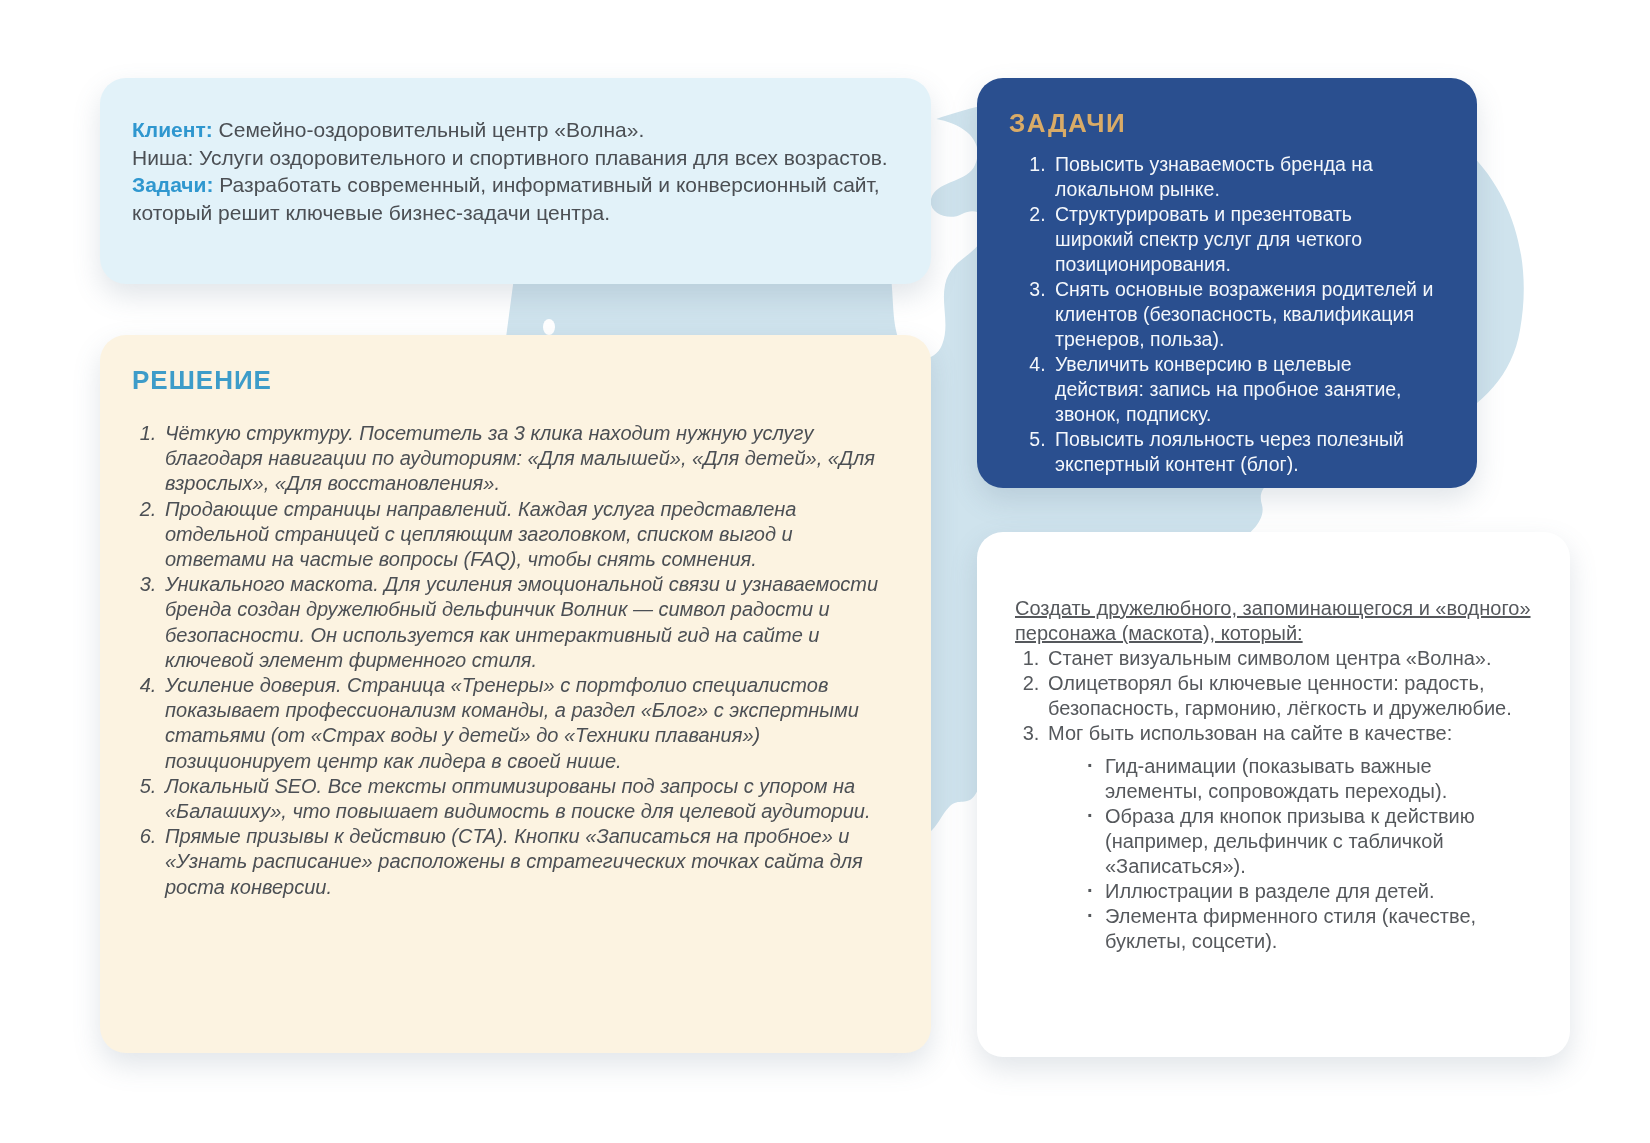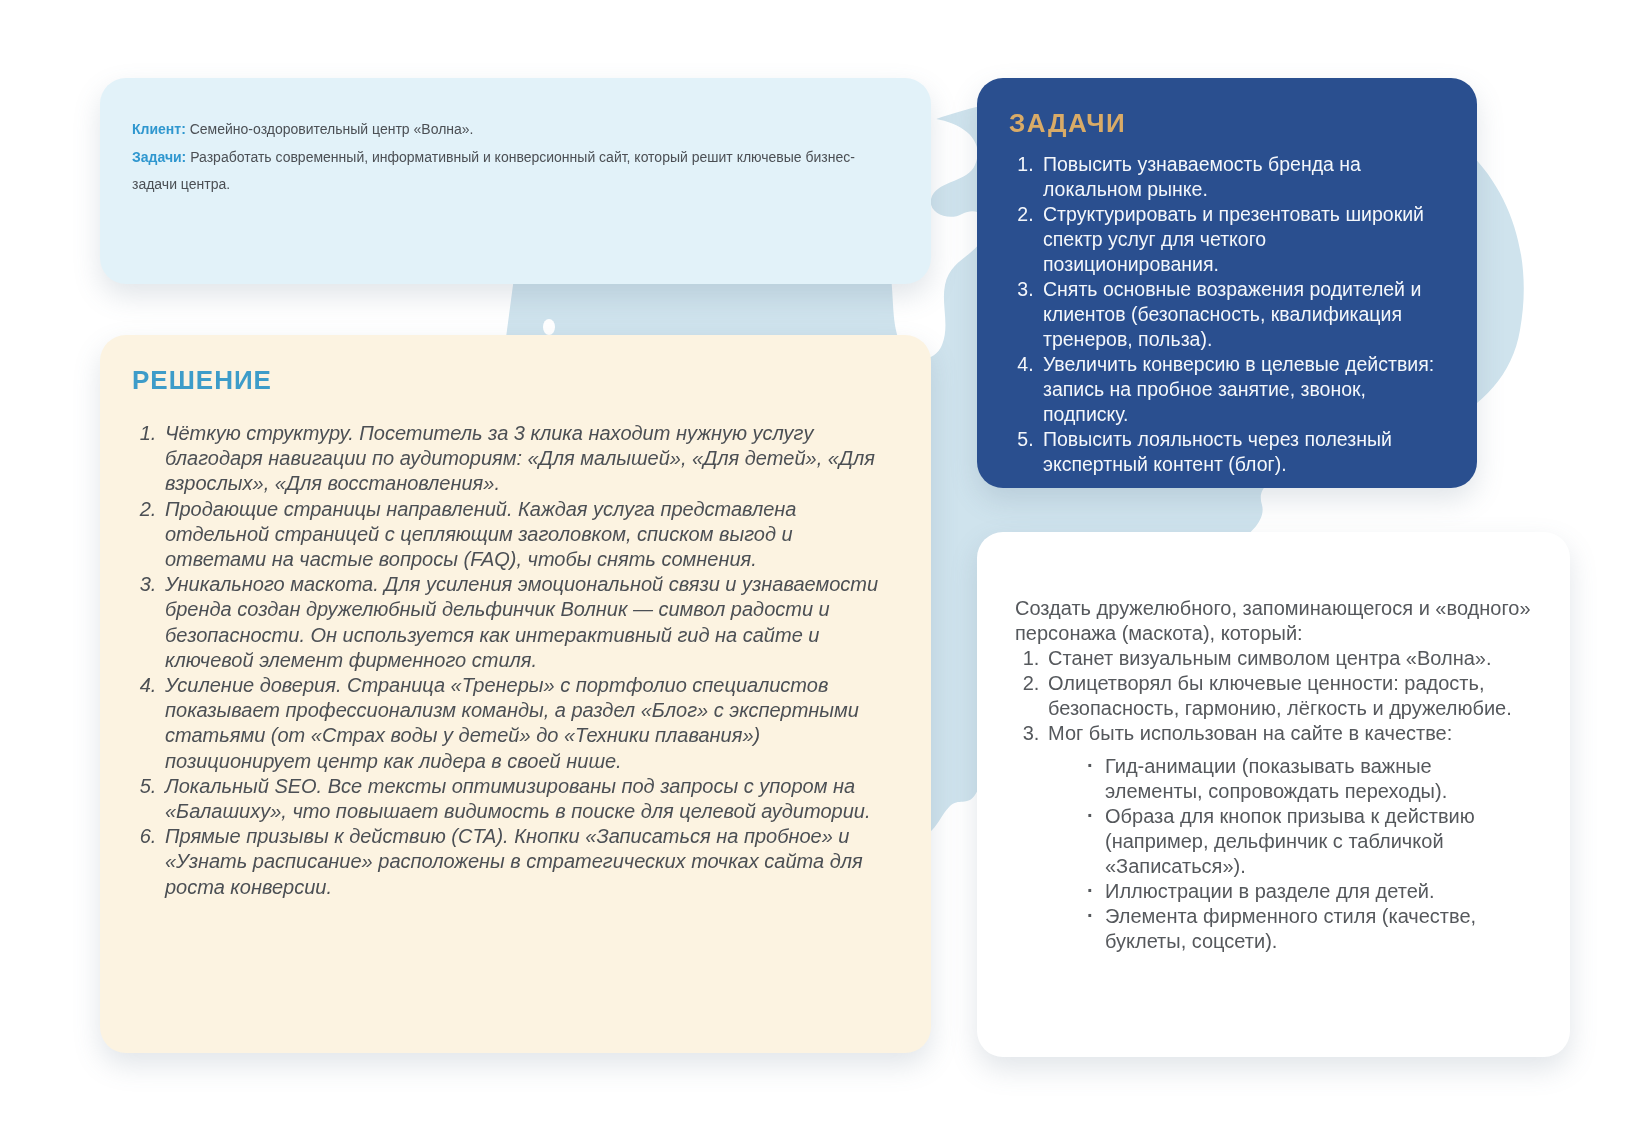--- a/index.html
+++ b/index.html
@@ -16,39 +16,39 @@
     box-sizing:border-box;
     border-radius:26px;
     box-shadow:0 12px 28px rgba(90,110,135,.18);
   }
   
   .card-client{
     left:100px;top:78px;width:831px;height:206px;
     background:#e2f2f9;
     padding:38px 36px 30px 32px;
     color:#4b4f54;
-    font-size:14px;line-height:27.5px;
+    font-size:21px;line-height:27.5px;
   }
   .client-line{margin:0;}
   .client-line .lbl{color:#2f97cf;font-weight:bold;}
   
   .card-tasks{
     left:977px;top:78px;width:500px;height:410px;
     background:#2a4f8f;
     padding:30px 30px 24px 32px;
     color:#f4f7fb;
     font-size:19.5px;line-height:25px;
   }
   .card-tasks h2{
     margin:0 0 14px 0;
     color:#d9ab67;
     font-size:26px;line-height:30px;
     letter-spacing:1.5px;
   }
-  .card-tasks ol{margin:0;padding:0 0 0 30px;}
+  .card-tasks ol{margin:12px;padding:0 0 0 30px;}
   .card-tasks li{margin:0;padding-left:4px;}
   .card-tasks li::marker{color:#f4f7fb;}
   
   .card-solution{
     left:100px;top:335px;width:831px;height:718px;
     background:#fcf3e1;
     padding:30px 34px 24px 32px;
     color:#4b4f54;
     font-size:20px;line-height:25.2px;
   }
@@ -62,21 +62,21 @@
   .card-solution ol{margin:0;padding:0 0 0 30px;}
   .card-solution li{margin:0;padding-left:3px;font-style:italic;}
   
   .card-mascot{
     left:977px;top:532px;width:593px;height:525px;
     background:#ffffff;
     padding:64px 34px 30px 38px;
     color:#55585c;
     font-size:20px;line-height:25px;
   }
-  .card-mascot .intro{margin:0;}
+  .card-mascot .intro{margin:0;text-decoration:underline;}
   .card-mascot ol{margin:0;padding:0 0 0 30px;}
   .card-mascot li{margin:0;padding-left:3px;}
   .card-mascot ul.sub{
     margin:8px;padding:0 0 0 62px;
     list-style:none;
   }
   .card-mascot ul.sub li{position:relative;padding-left:20px;}
   .card-mascot ul.sub li::before{
     content:"·";
     position:absolute;left:2px;top:-1px;
@@ -119,20 +119,21 @@
          C 876 150 895 115 930 118
          Z"></path>
     <ellipse cx="549" cy="327" rx="6" ry="8" fill="#ffffff"></ellipse>
   </svg>
 
   <section class="card card-client">
     <div>
 
         <p class="client-line"><span class="lbl">Клиент:</span><span> Семейно-оздоровительный центр «Волна».</span></p>
 
+        <p class="client-line"><span class="lbl"></span><span>Ниша: Услуги оздоровительного и спортивного плавания для всех возрастов.</span></p>
 
         <p class="client-line"><span class="lbl">Задачи:</span><span> Разработать современный, информативный и конверсионный сайт, который решит ключевые бизнес-задачи центра.</span></p>
       </div>
   </section>
 
   <section class="card card-tasks">
     <h2>ЗАДАЧИ</h2>
     <ol>
 
         <li>Повысить узнаваемость бренда на локальном рынке.</li>

